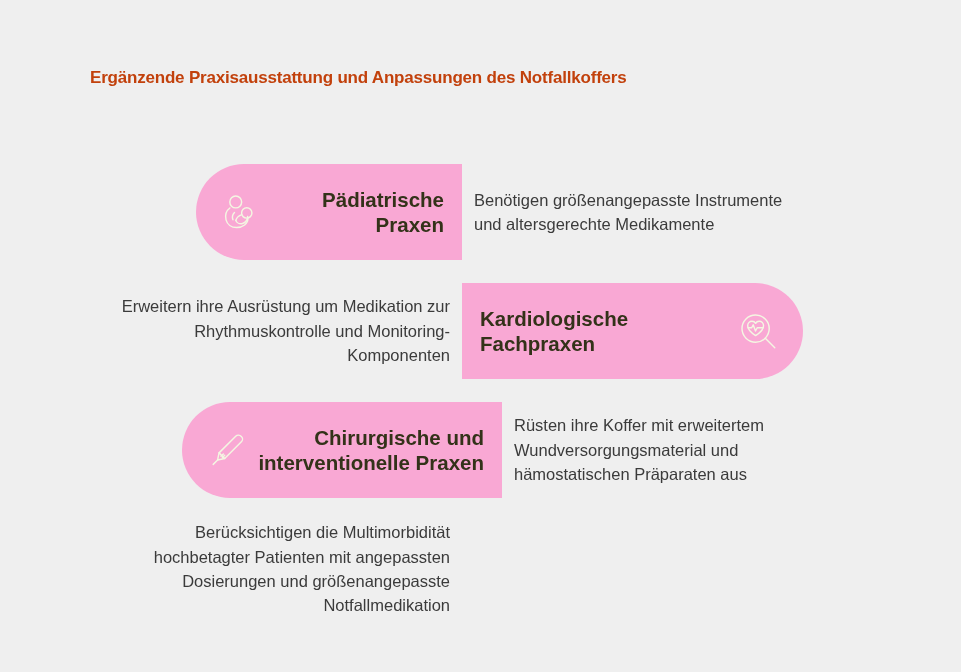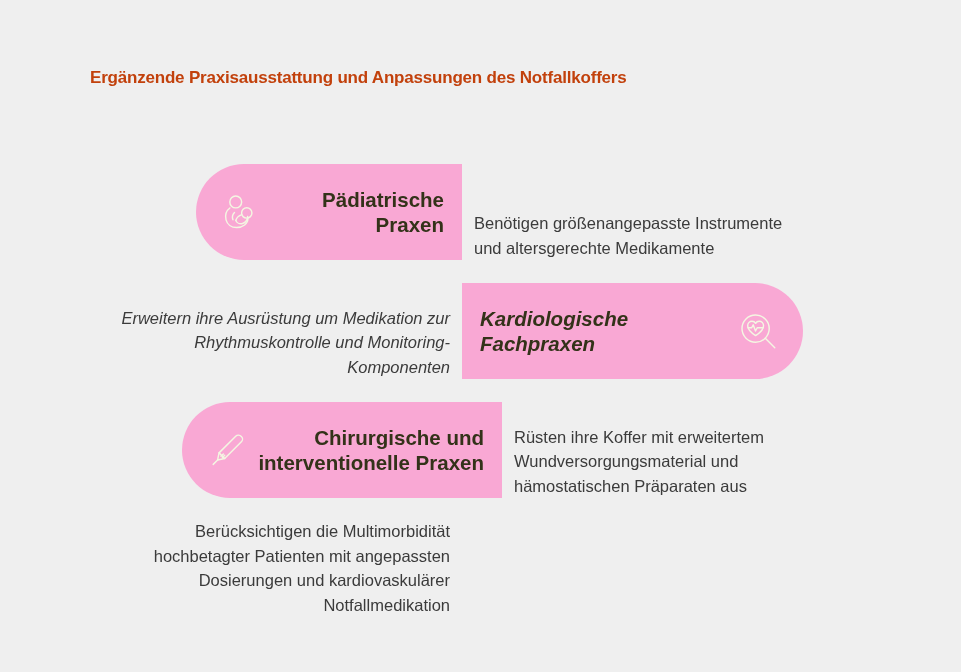--- a/index.html
+++ b/index.html
@@ -35,21 +35,21 @@
   }
 
   
   .row {
     position: absolute;
     left: 0;
     width: 961px;
     height: 96px;
   }
   .row.r1 { top: 164px; }
-  .row.r2 { top: 283px; font-style: italic; }
+  .row.r2 { top: 283px; }
   .row.r3 { top: 402px; margin-left: 40px; }
   .row.r4 { top: 521px; }
 
   
   .pill {
     position: absolute;
     top: 0;
     height: 96px;
     background: #f9a8d4;
     display: flex;
@@ -113,21 +113,21 @@
     text-align: left;
     padding-left: 4px;
   }
 
   
   .desc {
     position: absolute;
     top: 0;
     height: 96px;
     display: flex;
-    align-items: flex-end;
+    align-items: center;
     color: #3b3b3b;
     font-size: 16.5px;
     line-height: 1.48;
     font-family: "Liberation Sans", sans-serif;
   }
   .desc.d-right {
     left: 474px;
     width: 330px;
     text-align: left;
     justify-content: flex-start;
@@ -213,19 +213,19 @@
       </span>
       <span class="pill-label">Chirurgische und interventionelle Praxen</span>
     </div>
     <div class="desc d-right">
       <span>Rüsten ihre Koffer mit erweitertem Wundversorgungsmaterial und hämostatischen Präparaten aus</span>
     </div>
   </div>
 
   <div class="row r4">
     <div class="desc d-left">
-      <span>Berücksichtigen die Multimorbidität hochbetagter Patienten mit angepassten Dosierungen und kardiovaskulärer Notfallmedikation</span>
+      <span>Berücksichtigen die Multimorbidität hochbetagter Patienten mit angepassten Dosierungen und größenangepasste Notfallmedikation</span>
     </div>
   </div>
 
   <div class="source">Quelle: medatixx.de</div>
 
 </div>
 
 </body></html>

